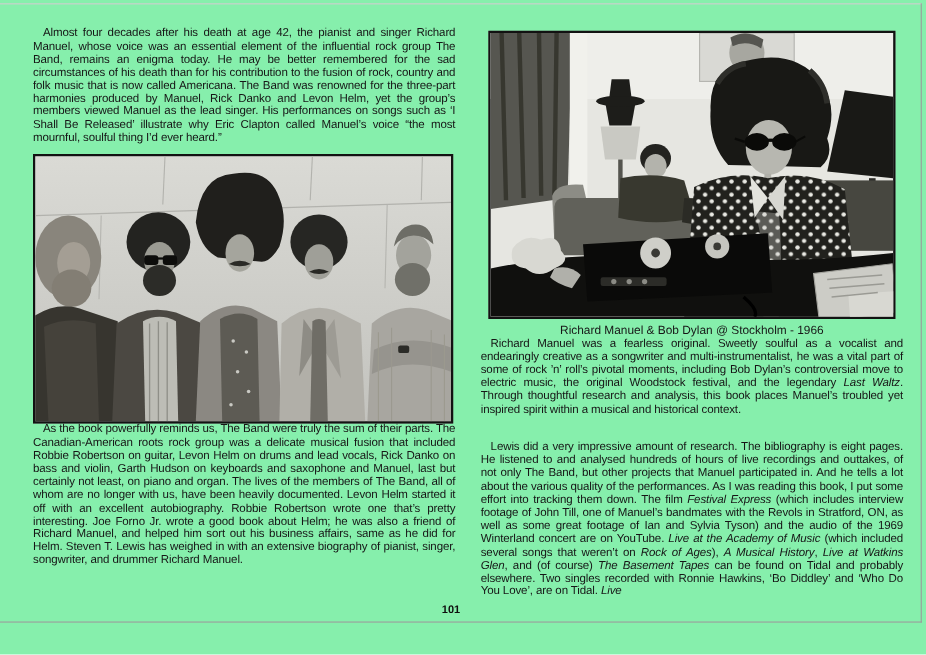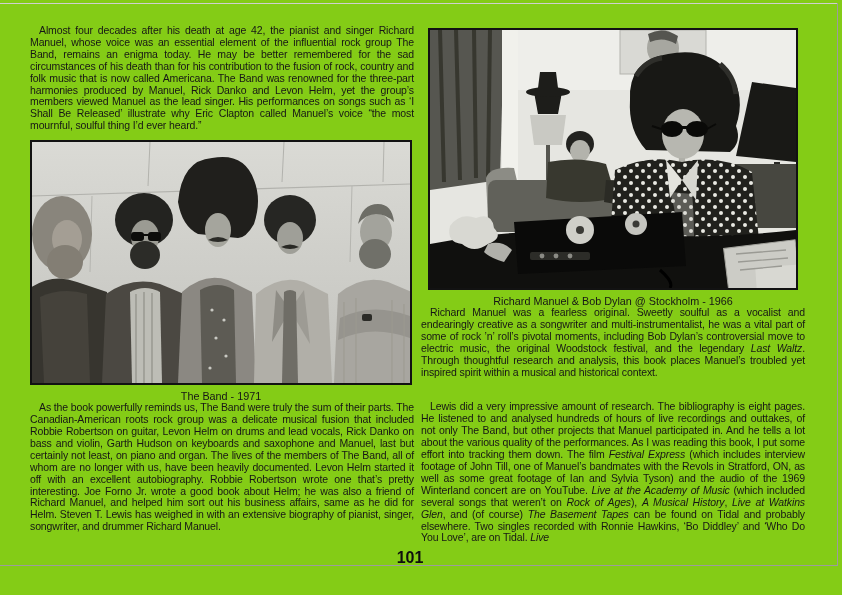--- a/index.html
+++ b/index.html
@@ -1,26 +1,26 @@
 <!DOCTYPE html>
 <html><head>
 <meta charset="utf-8">
 <style>
   html,body { margin:0; padding:0; background:#ffffff; }
   .page {
-    position:relative; width:842px; height:595px; background:#84cc16;
+    position:relative; width:842px; height:595px; background:#86efac;
     font-family:"Liberation Sans","DejaVu Sans",sans-serif; color:#161616; overflow:hidden;
   }
   .frame-top    { position:absolute; left:0; top:3px;   width:838px; border-top:1px solid #cfcfcf; }
   .frame-right  { position:absolute; left:837px; top:3px; height:563px; border-left:1px solid #9c9c9c; }
   .frame-bottom { position:absolute; left:0; top:565px; width:838px; border-top:1px solid #9c9c9c; }
 
   .col { position:absolute; width:384px; }
   .col-left  { left:30px;  top:25px; }
-  .col-right { left:421px; top:28px; }
+  .col-right { left:437px; top:28px; }
 
   .para {
     font-size:10.5px; line-height:11.9px; text-align:justify;
     letter-spacing:-0.12px; text-indent:9px; color:#161616;
   }
   .it { font-style:italic; }
 
   .photo { border:2px solid #121212; background:#888; line-height:0; }
   .photo-left  { width:378px; height:241px; margin-top:8px; }
   .photo-right { width:366px; height:258px; margin-left:7px; }
@@ -28,21 +28,21 @@
 
   .caption { font-size:10.8px; text-align:center; margin-top:5px; color:#161616; }
   .cap-left  { width:382px; }
   .cap-right { width:370px; margin-left:7px; }
 
   .gap-sm { margin-top:23px; }
   .gap-md { margin-top:0; }
 
   .page-num {
     position:absolute; left:0; top:549px; width:820px; text-align:center;
-    font-weight:bold; font-size:16px; color:#0e0e0e;
+    font-weight:bold; font-size:10px; color:#0e0e0e;
   }
 </style>
 </head>
 <body>
 
 <div class="page">
 
   <div class="frame-top"></div>
   <div class="frame-right"></div>
   <div class="frame-bottom"></div>
@@ -103,21 +103,20 @@
 
         <ellipse cx="344" cy="90" rx="16" ry="19" fill="#a3a39c"></ellipse>
         <path d="M326,82 Q330,62 346,62 Q360,62 362,80 Q354,72 344,72 Q334,72 326,82 Z" fill="#6d6d66"></path>
         <ellipse cx="343" cy="112" rx="16" ry="15" fill="#707069"></ellipse>
         <path d="M306,152 Q330,132 356,140 L380,150 L380,241 L302,241 Z" fill="#a8a6a0"></path>
         <path d="M308,176 Q340,160 378,174 L378,196 Q340,182 306,198 Z" fill="#96948e"></path>
         <rect x="330" y="172" width="10" height="7" rx="2" fill="#2b2b27"></rect>
         <path d="M312,160 L312,241 M324,156 L324,241 M360,158 L360,241 M372,162 L372,241" stroke="#9b998f" stroke-width="1"></path>
       </svg>
     </div>
-    <div class="caption cap-left">The Band - 1971</div>
 
     <div class="para gap-md">As the book powerfully reminds us, The Band were truly the sum of their parts. The Canadian-American roots rock group was a delicate musical fusion that included Robbie Robertson on guitar, Levon Helm on drums and lead vocals, Rick Danko on bass and violin, Garth Hudson on keyboards and saxophone and Manuel, last but certainly not least, on piano and organ.  The lives of the members of The Band, all of whom are no longer with us, have been heavily documented.  Levon Helm started it off with an excellent autobiography. Robbie Robertson wrote one that’s pretty interesting. Joe Forno Jr. wrote a good book about Helm; he was also a friend of Richard Manuel, and helped him sort out his business affairs, same as he did for Helm.  Steven T. Lewis has weighed in with an extensive biography of pianist, singer, songwriter, and drummer Richard Manuel.</div>
   </div>
 
   <div class="col col-right">
     <div class="photo photo-right">
       <svg viewBox="0 0 366 258" preserveAspectRatio="none">
         <defs>
           <pattern id="dots" width="12" height="12" patternUnits="userSpaceOnUse">
             <rect width="12" height="12" fill="#21211d"></rect>

